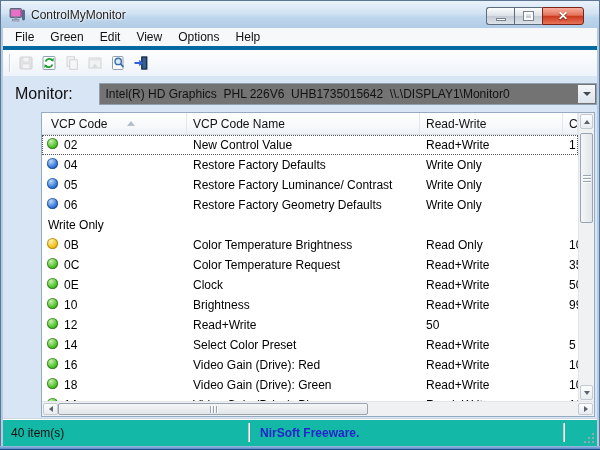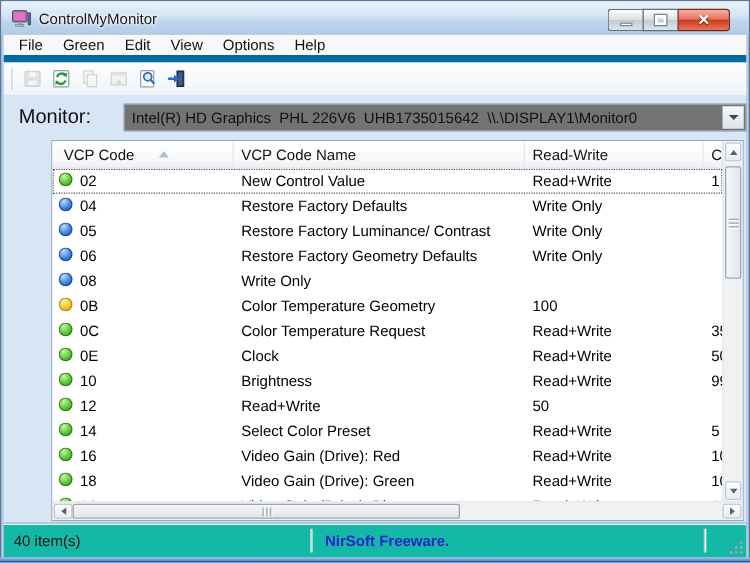--- a/index.html
+++ b/index.html
@@ -18,21 +18,21 @@
     background:linear-gradient(#fdfdfd,#dbe1e7 48%,#c3cbd4 52%,#dde3e9);
     display:flex;align-items:center;justify-content:center;cursor:default;}
   .winbtn:first-child{border-radius:3px 0 0 3px;}
   .winbtn.close{width:42px;border:1px solid #7d2418;border-radius:0 3px 3px 0;
     background:linear-gradient(#f6b0a0,#e4735b 45%,#cc3a1e 52%,#e8745a);}
   .glyph-min{width:10px;height:3px;background:#fff;border:1px solid #7a828c;margin-top:6px;}
   .glyph-restore{width:9px;height:8px;border:2px solid #fff;outline:1px solid #7a828c;background:transparent;}
   .glyph-close{color:#fff;font-size:12px;font-weight:bold;text-shadow:0 1px 1px #5c1008;line-height:1;}
   
   .client{position:absolute;left:3px;right:3px;top:28px;bottom:4px;background:#d7e5f4;}
-  .menubar{height:22px;background:#f7f8fa;border-bottom:6px solid #0369a1;
+  .menubar{height:22px;background:#f7f8fa;border-bottom:4px solid #0369a1;
     display:flex;align-items:center;padding-left:4px;}
   .menu-item{font-size:12px;color:#111;padding:3px 8px;cursor:default;}
   .toolbar{height:26px;background:linear-gradient(#fefefe,#eef3fa);
     display:flex;align-items:center;padding-left:4px;}
   .tb-grip{width:1px;height:18px;background:#c9d2dc;box-shadow:1px 0 0 #fff;margin:0 4px 0 2px;}
   .tb-btn{width:23px;height:22px;display:flex;align-items:center;justify-content:center;}
   .tb-btn.disabled{opacity:.45;filter:grayscale(1);}
   
   .monitor-panel{height:36px;display:flex;align-items:center;}
   .monitor-label{font-size:16px;color:#111;margin-left:12px;width:92px;}
@@ -245,33 +245,30 @@
           <div class="row">
             <div class="cell code">
               <span class="dot blue"></span>
               <span class="txt">06</span>
             </div>
             <div class="cell name">Restore Factory Geometry Defaults</div>
             <div class="cell rw">Write Only</div>
             <div class="cell val"></div>
           </div>
           <div class="row">
-            <div class="cell code">
-              <span class="dot blue"></span>
-              <span class="txt">08</span>
-            </div>
             <div class="cell rw">Write Only</div>
             <div class="cell val"></div>
           </div>
           <div class="row">
             <div class="cell code">
               <span class="dot yellow"></span>
               <span class="txt">0B</span>
             </div>
-            <div class="cell name">Color Temperature Geometry</div>
+            <div class="cell name">Color Temperature Brightness</div>
+            <div class="cell rw">Read Only</div>
             <div class="cell val">100</div>
           </div>
           <div class="row">
             <div class="cell code">
               <span class="dot green"></span>
               <span class="txt">0C</span>
             </div>
             <div class="cell name">Color Temperature Request</div>
             <div class="cell rw">Read+Write</div>
             <div class="cell val">35</div>

